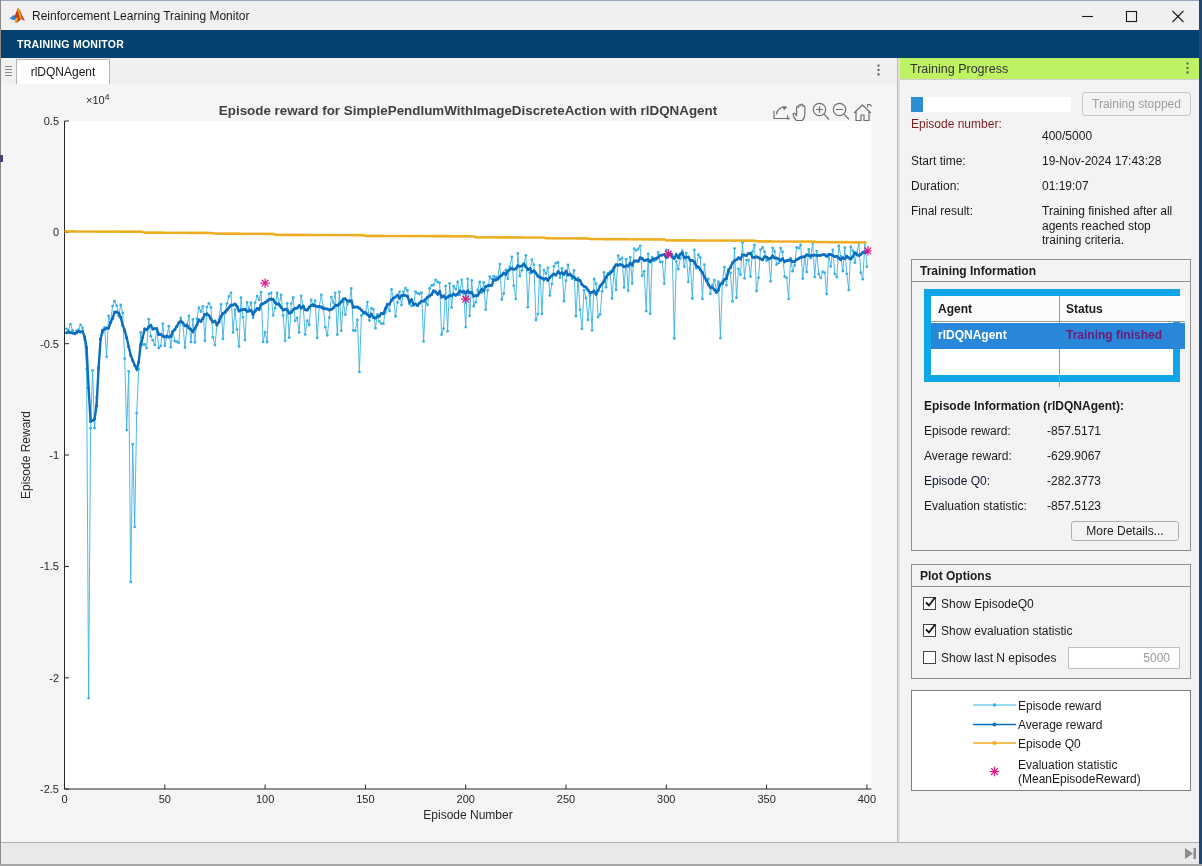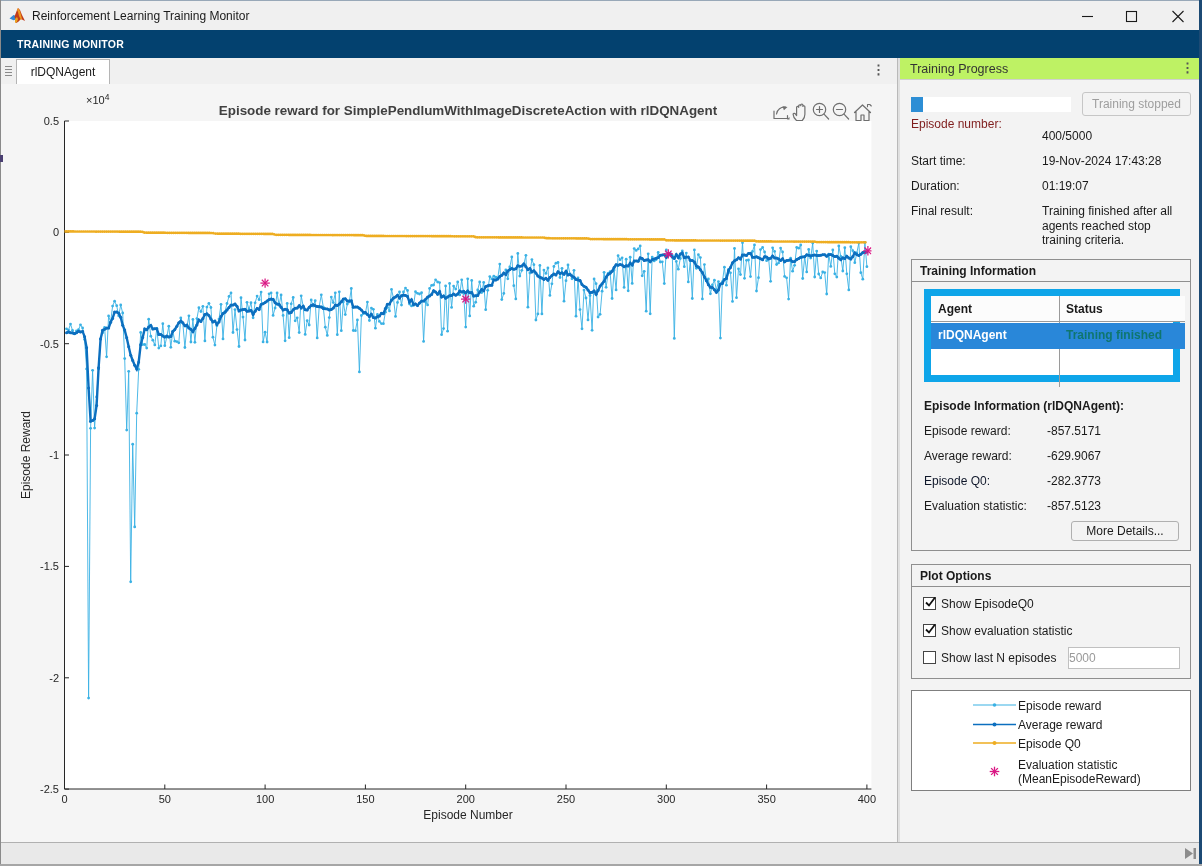--- a/index.html
+++ b/index.html
@@ -950,21 +950,21 @@
 <div class="abs" style="left:11px;top:201px;width:280px;height:292px;border:1px solid #8f8f8f">
 <div class="abs" style="left:8px;top:4px;font-size:12px;font-weight:bold;color:#1a1a1a">Training Information</div>
 <div class="abs" style="left:0;top:21px;width:278px;height:1px;background:#8f8f8f"></div>
 <div class="abs" style="left:12px;top:29px;width:256px;height:93px;background:#fff;border:7px solid #0ea5e9">
 <div class="abs" style="left:0;top:0;width:254px;height:26px;background:#fcfcfc;border-bottom:1px solid #9a9a9a"></div>
 <div class="abs" style="left:128px;top:0;width:1px;height:91px;background:#9a9a9a"></div>
 <div class="abs" style="left:7px;top:6px;font-size:12px;font-weight:bold;color:#1a1a1a">Agent</div>
 <div class="abs" style="left:135px;top:6px;font-size:12px;font-weight:bold;color:#1a1a1a">Status</div>
 <div class="abs" style="left:0;top:27px;width:254px;height:26px;background:#2987d9"></div>
 <div class="abs" style="left:7px;top:32px;font-size:12px;font-weight:bold;color:#fff">rlDQNAgent</div>
-<div class="abs" style="left:135px;top:32px;font-size:12px;font-weight:bold;color:#0f766e">Training finished</div>
+<div class="abs" style="left:135px;top:32px;font-size:12px;font-weight:bold;color:#701a75">Training finished</div>
 </div>
 <div class="abs" style="left:12px;top:139px;font-size:12px;font-weight:bold;color:#1a1a1a">Episode Information (rlDQNAgent):</div>
 <div class="abs" style="left:12px;top:164px;font-size:12px;color:#1a1a1a">Episode reward:</div>
 <div class="abs" style="left:135px;top:164px;font-size:12px;color:#1a1a1a">-857.5171</div>
 <div class="abs" style="left:12px;top:189px;font-size:12px;color:#1a1a1a">Average reward:</div>
 <div class="abs" style="left:135px;top:189px;font-size:12px;color:#1a1a1a">-629.9067</div>
 <div class="abs" style="left:12px;top:214px;font-size:12px;color:#0f172a">Episode Q0:</div>
 <div class="abs" style="left:135px;top:214px;font-size:12px;color:#1a1a1a">-282.3773</div>
 <div class="abs" style="left:12px;top:239px;font-size:12px;color:#1a1a1a">Evaluation statistic:</div>
 <div class="abs" style="left:135px;top:239px;font-size:12px;color:#1a1a1a">-857.5123</div>
@@ -978,21 +978,21 @@
         <path d="M3 7.5 L6 10.5 L12 2.5" stroke="#111" stroke-width="1.8" fill="none"></path>
       </svg>
 <div class="abs" style="left:29px;top:32px;font-size:12px;color:#1a1a1a">Show EpisodeQ0</div>
 <div class="abs" style="left:11px;top:59px;width:13px;height:13px;background:#fff;border:1.5px solid #444"></div>
 <svg class="abs" style="left:11px;top:57px" width="15" height="15" viewBox="0 0 15 15">
         <path d="M3 7.5 L6 10.5 L12 2.5" stroke="#111" stroke-width="1.8" fill="none"></path>
       </svg>
 <div class="abs" style="left:29px;top:59px;font-size:12px;color:#1a1a1a">Show evaluation statistic</div>
 <div class="abs" style="left:11px;top:86px;width:13px;height:13px;background:#fff;border:1.5px solid #444"></div>
 <div class="abs" style="left:29px;top:86px;font-size:12px;color:#1a1a1a">Show last N episodes</div>
-<div class="abs" style="left:156px;top:82px;width:112px;height:22px;background:#fff;border:1px solid #c0c0c0;font-size:12px;color:#9a9a9a;text-align:left;line-height:21px;padding-right:9px">5000</div>
+<div class="abs" style="left:156px;top:82px;width:112px;height:22px;background:#fff;border:1px solid #c0c0c0;font-size:12px;color:#9a9a9a;text-align:right;line-height:21px;padding-right:9px">5000</div>
 </div>
 <div class="abs" style="left:11px;top:632px;width:280px;height:101px;border:1px solid #7f7f7f;background:#fff">
 <svg class="abs" style="left:0;top:0" width="278" height="99" viewBox="0 0 278 99">
 <line x1="61" y1="14" x2="104" y2="14" stroke="#3ab1e4" stroke-width="1.2"></line>
         <circle cx="82.5" cy="14" r="1.8" fill="#3ab1e4"></circle>
 <line x1="61" y1="33.5" x2="104" y2="33.5" stroke="#0c6fbf" stroke-width="1.6"></line>
         <circle cx="82.5" cy="33.5" r="2" fill="#0c6fbf"></circle>
 <line x1="61" y1="52" x2="104" y2="52" stroke="#eead21" stroke-width="1.6"></line>
         <circle cx="82.5" cy="52" r="2" fill="#eead21"></circle>
 <g stroke="#da1884" stroke-width="1.3">

